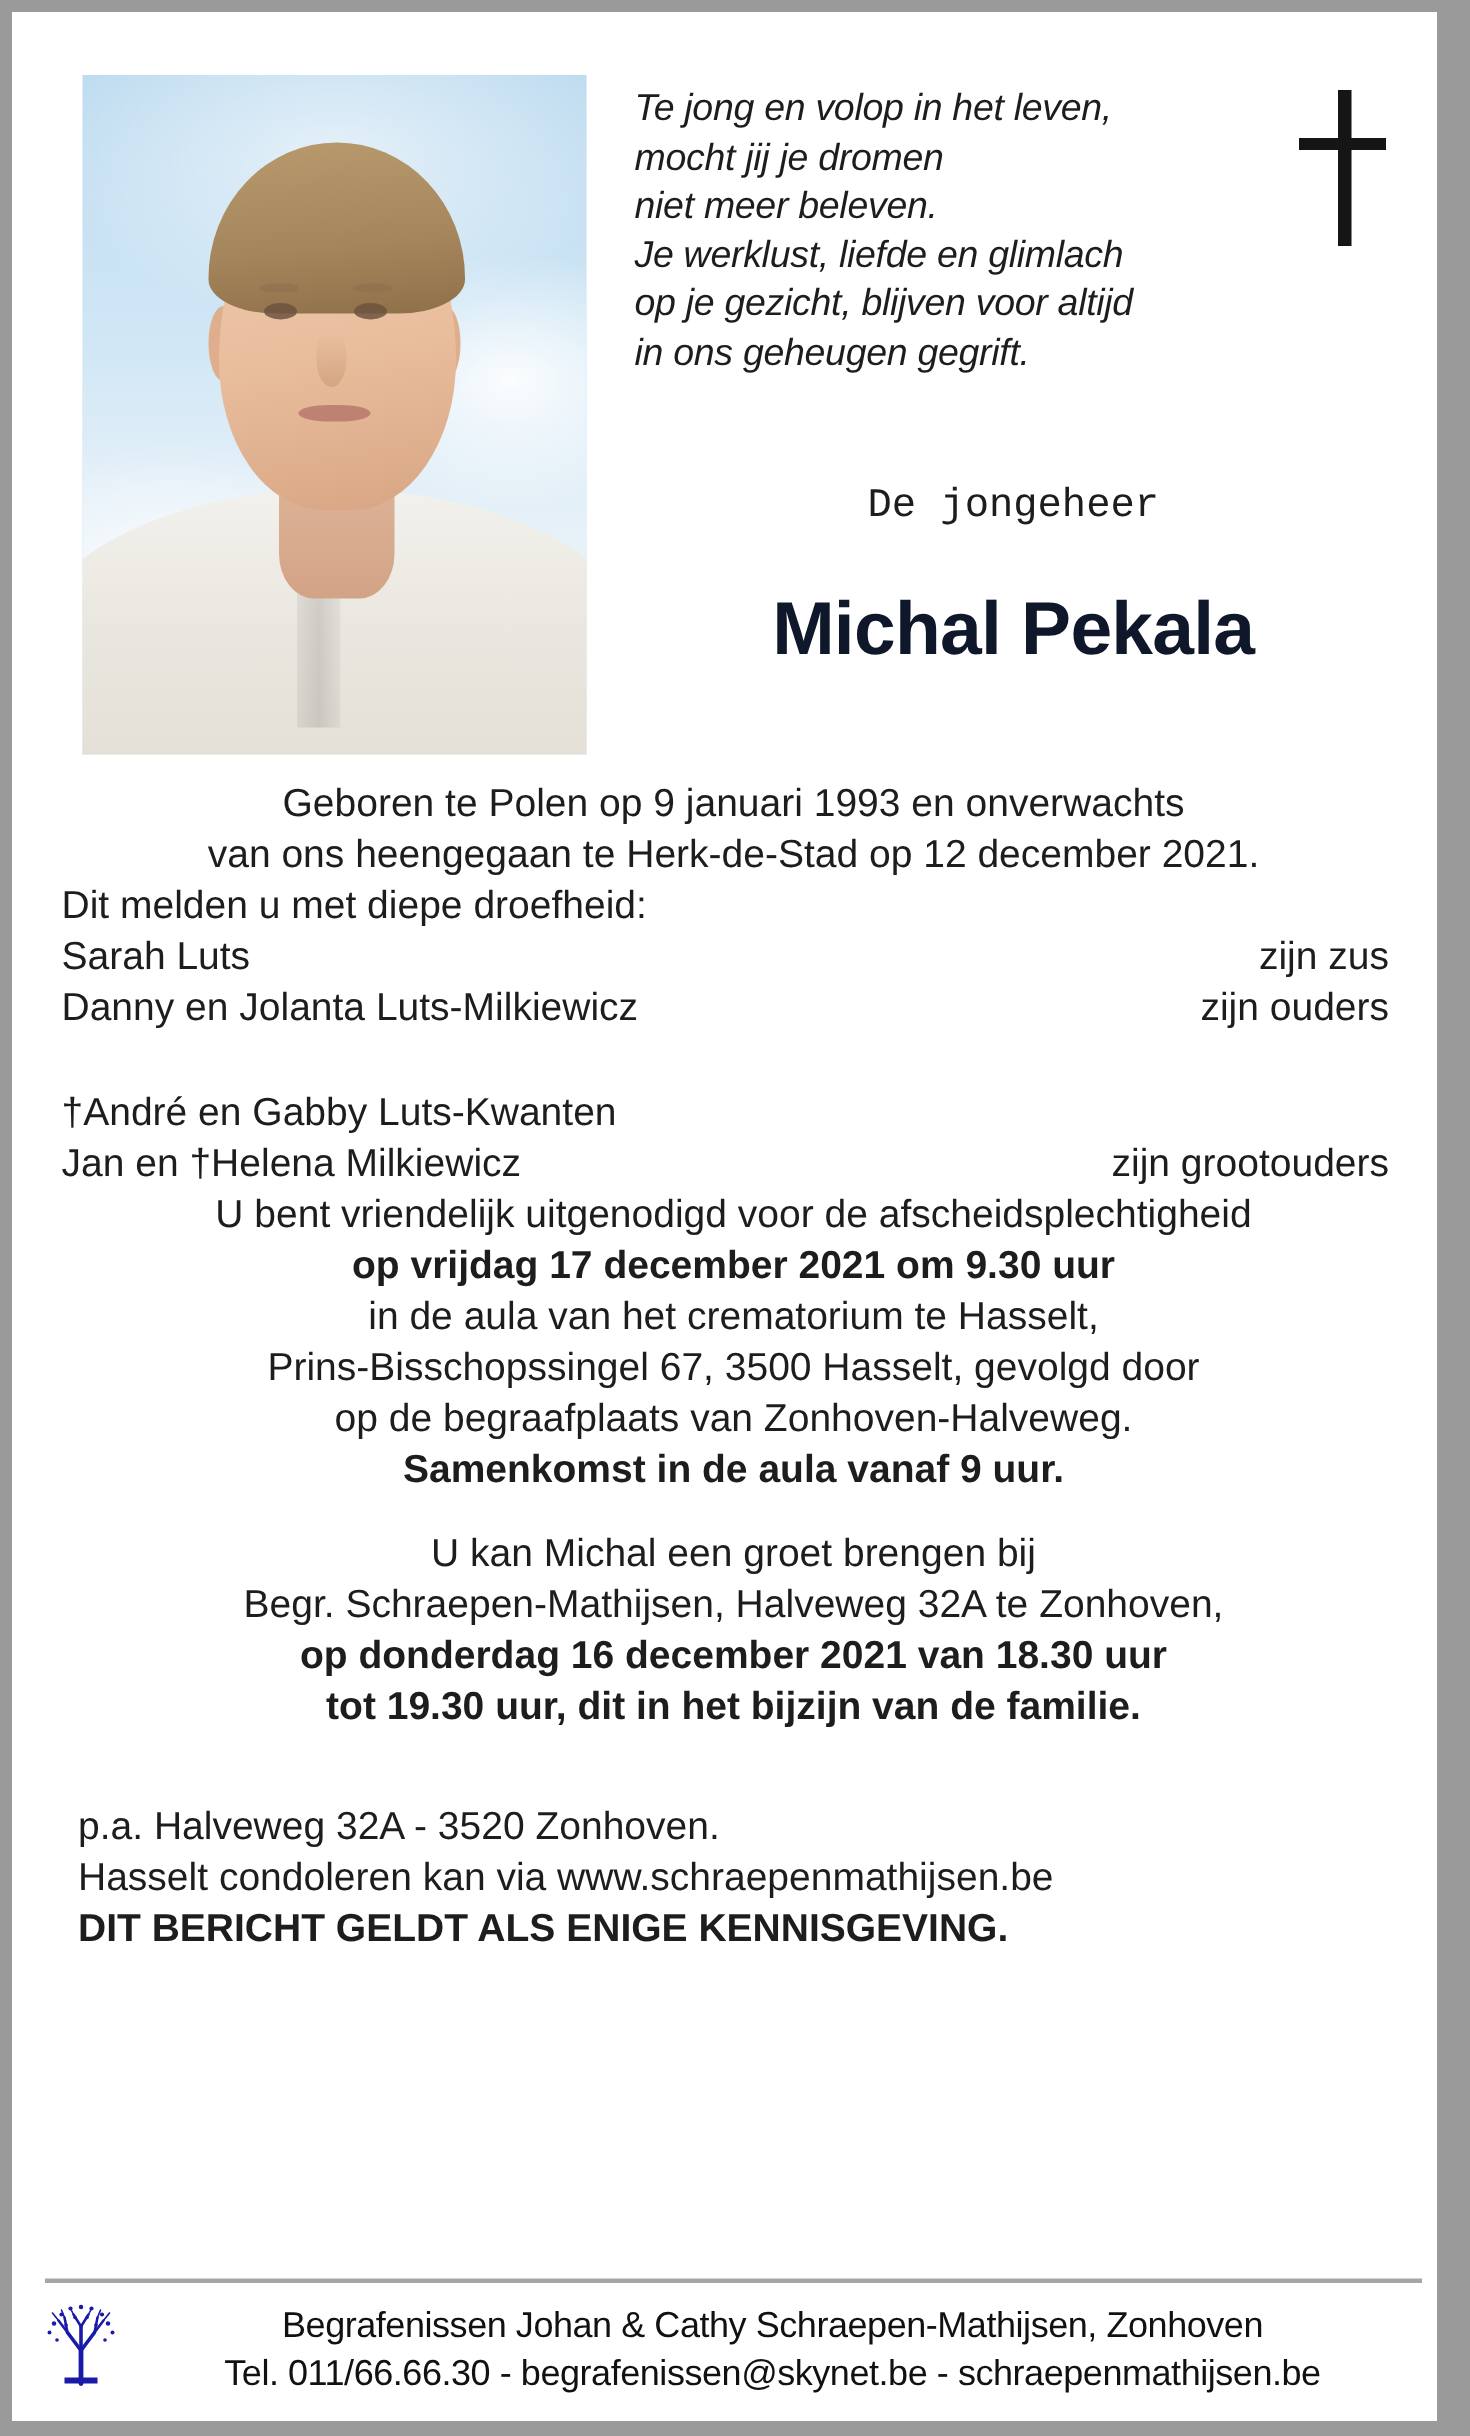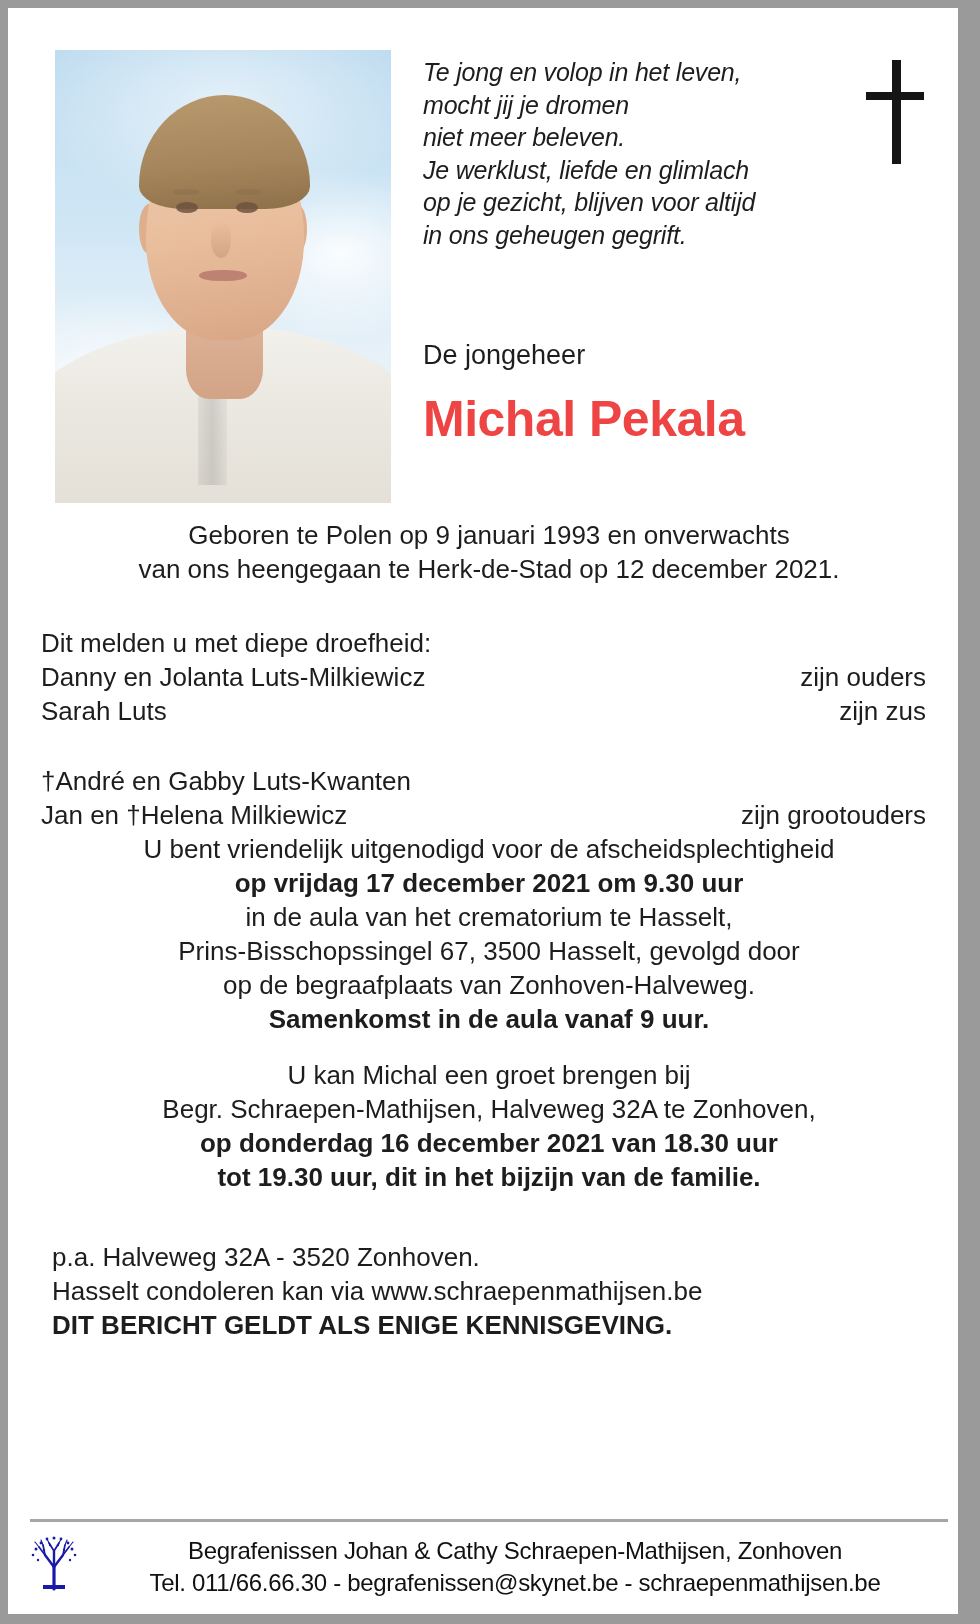--- a/index.html
+++ b/index.html
@@ -186,34 +186,36 @@
     left: 15px;
     top: 32px;
     width: 58px;
     height: 8px;
     background: #151515;
   }
 
   .salutation {
     position: absolute;
     left: 415px;
-    top: 332px;
+    top: 315px;
     width: 505px;
-    text-align: left;
+    text-align: center;
     font-size: 27px;
     color: #1d1d1d;
+    font-family: Liberation Mono, monospace;
   }
   .deceased-name {
     position: absolute;
     left: 415px;
     top: 382px;
     width: 505px;
+    text-align: center;
     font-size: 50px;
     font-weight: bold;
-    color: #ef4444;
+    color: #0f172a;
     letter-spacing: -0.5px;
   }
 
   
   .body-wrap {
     position: absolute;
     left: 0;
     top: 470px;
     width: 962px;
   }
@@ -223,21 +225,20 @@
   .life-dates {
     font-size: 26px;
     line-height: 34px;
     text-align: center;
     margin-top: 40px;
   }
 
   .announce {
     font-size: 26px;
     line-height: 34px;
-    margin-top: 40px;
     padding-left: 33px;
   }
 
   .relrow {
     display: flex;
     justify-content: space-between;
     align-items: baseline;
     font-size: 26px;
     line-height: 34px;
   }
@@ -347,26 +348,26 @@
 
   <div class="body-wrap">
 
     <div class="block life-dates" style="white-space: pre-line;">Geboren te Polen op 9 januari 1993 en onverwachts
 van ons heengegaan te Herk-de-Stad op 12 december 2021.</div>
 
     <div class="block announce">
       <div>Dit melden u met diepe droefheid:</div>
 
       <div class="relrow">
+        <span class="who">Sarah Luts</span>
+        <span class="rel">zijn zus</span>
+      </div>
+      <div class="relrow">
         <span class="who">Danny en Jolanta Luts-Milkiewicz</span>
         <span class="rel">zijn ouders</span>
-      </div>
-      <div class="relrow">
-        <span class="who">Sarah Luts</span>
-        <span class="rel">zijn zus</span>
       </div>
 
       <div class="family-gap"></div>
 
       <div class="relrow">
         <span class="who">†André en Gabby Luts-Kwanten</span>
         <span class="rel"></span>
       </div>
       <div class="relrow">
         <span class="who">Jan en †Helena Milkiewicz</span>

